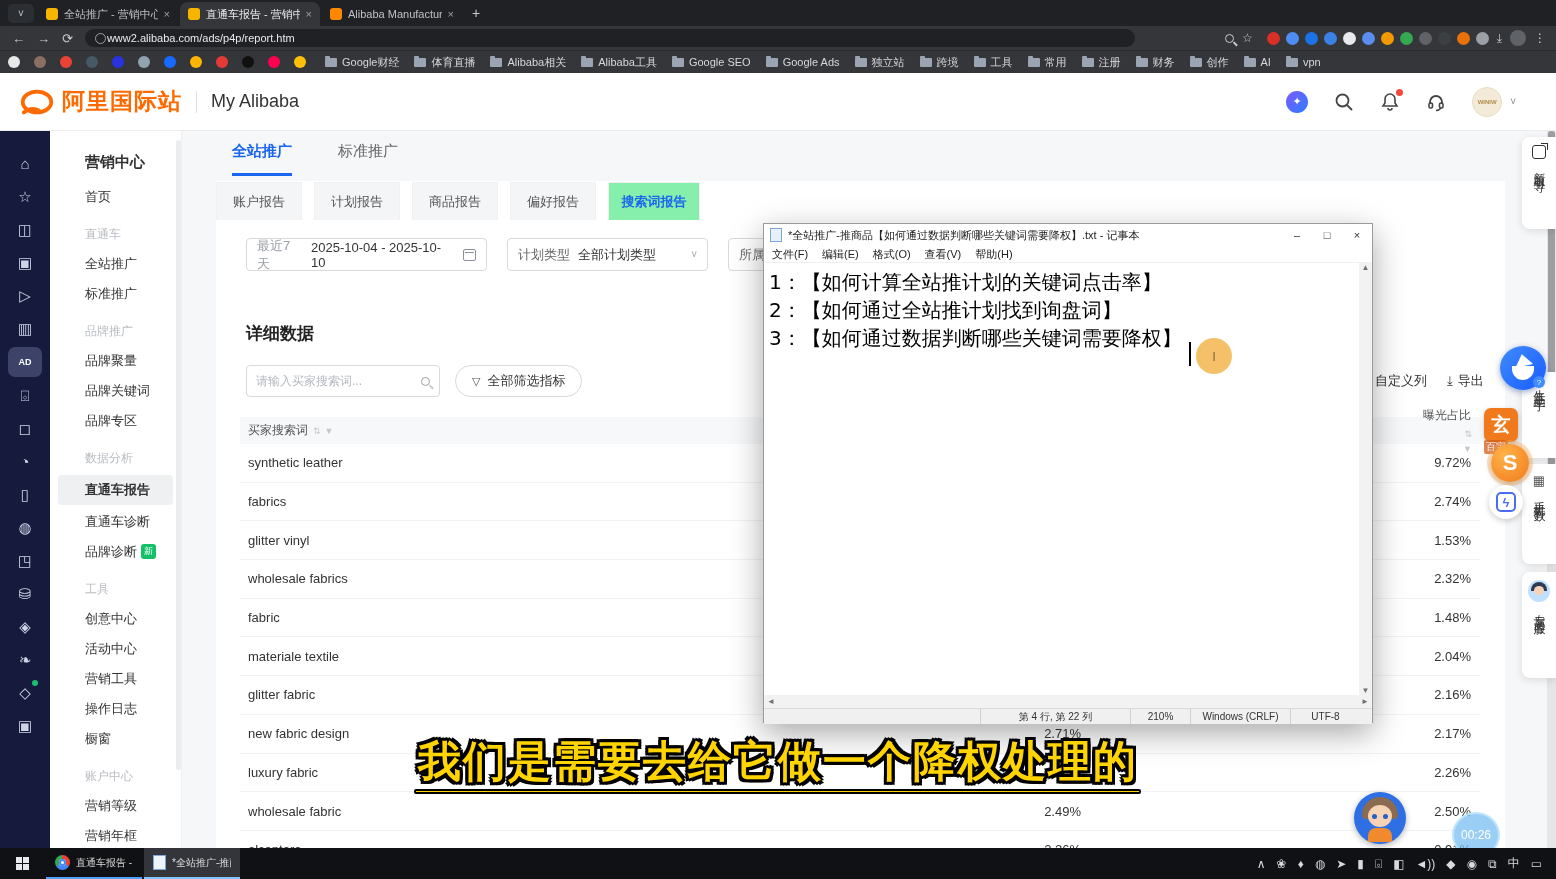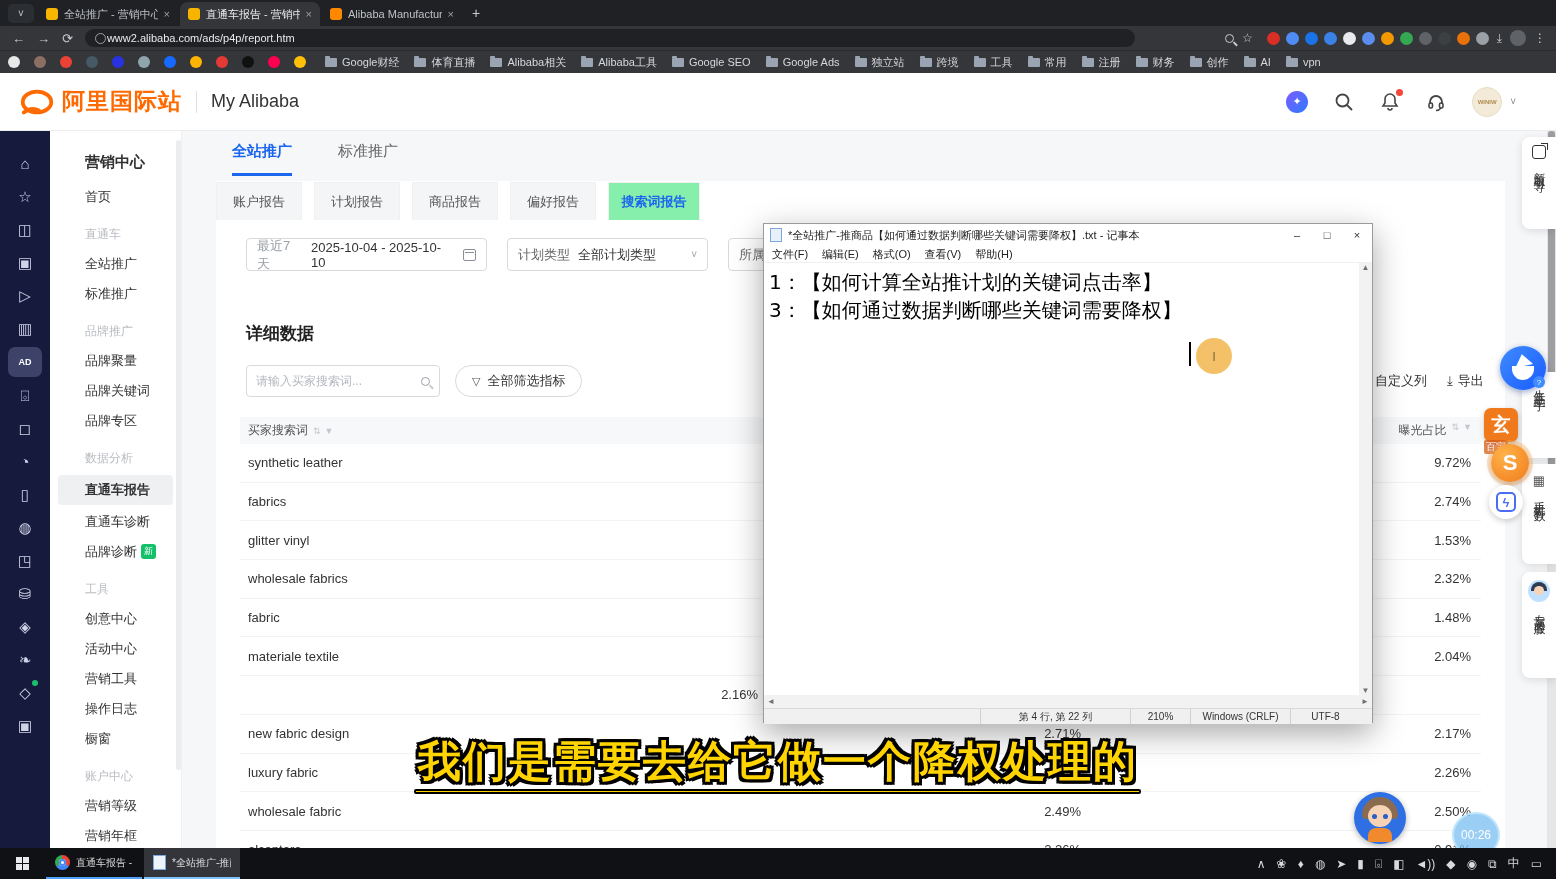--- a/index.html
+++ b/index.html
@@ -75,21 +75,21 @@
   .searchbox input::placeholder{color:#b4b8bf;}
   .chip{left:455px;top:365px;height:32px;border:1px solid #d9d9d9;border-radius:16px;background:#fff;display:flex;align-items:center;gap:7px;font-size:13px;color:#333;padding:0 16px;}
   .tools{left:1358px;top:372px;display:flex;align-items:center;gap:20px;font-size:13px;color:#333;}
   .tool{display:flex;align-items:center;gap:5px;}
   .colic{width:12px;height:11px;border:1.4px solid #555;border-radius:1px;position:relative;}
   .colic::before{content:'';position:absolute;left:3px;top:0;bottom:0;border-left:1.4px solid #555;}
   .colic::after{content:'';position:absolute;left:7px;top:0;bottom:0;border-left:1.4px solid #555;}
   
   .thead{left:240px;top:417px;width:1241px;height:27px;background:#f7f8fa;display:flex;align-items:center;font-size:12px;color:#555;padding:0 0 0 8px;}
   .thterm{flex:1;display:flex;gap:5px;align-items:center;}
-  .thshare{width:150px;text-align:right;display:flex;justify-content:flex-end;gap:5px;padding-right:10px;}
+  .thshare{width:150px;text-align:right;display:flex;justify-content:flex-end;gap:5px;padding-right:10px;flex-direction:column;}
   .sorts{color:#c3c7cd;font-size:9px;letter-spacing:-1px;}
   .tbody{left:240px;top:444px;width:1241px;}
   .trow{display:flex;align-items:center;height:38.7px;border-bottom:1px solid #f2f3f5;font-size:13px;color:#333;padding-left:8px;}
   .tterm{flex:1;}
   .tctr{width:120px;text-align:right;color:#333;}
   .tsp{width:250px;}
   .tshare{width:150px;text-align:right;padding-right:10px;}
   .pagescroll{left:1547px;top:131px;width:9px;height:717px;background:#e6e6e6;}
   .pagethumb{left:1548px;top:131px;width:7px;height:430px;background:#9e9ea3;border-radius:3px;}
   
@@ -563,20 +563,21 @@
       <span class="tsp"></span>
       <span class="tshare">1.48%</span>
     </div>
     <div class="trow">
       <span class="tterm">materiale textile</span>
       <span class="tctr"></span>
       <span class="tsp"></span>
       <span class="tshare">2.04%</span>
     </div>
     <div class="trow">
+      <span class="tterm">glitter fabric</span>
       <span class="tctr"></span>
       <span class="tsp"></span>
       <span class="tshare">2.16%</span>
     </div>
     <div class="trow">
       <span class="tterm">new fabric design</span>
       <span class="tctr">2.71%</span>
       <span class="tsp"></span>
       <span class="tshare">2.17%</span>
     </div>
@@ -617,20 +618,21 @@
   <span>文件(F)</span>
       <span>编辑(E)</span>
       <span>格式(O)</span>
       <span>查看(V)</span>
       <span>帮助(H)</span>
     </div>
   <div class="np-body">
     <div style="padding-top:5px;">
 
         <div class="np-line">1：【如何计算全站推计划的关键词点击率】</div>
+        <div class="np-line">2：【如何通过全站推计划找到询盘词】</div>
         <div class="np-line">3：【如何通过数据判断哪些关键词需要降权】</div>
       </div>
     <div class="np-vscroll">
       <span>▲</span>
       <span>▼</span>
     </div>
   </div>
   <div class="np-hscroll">
     <span>◄</span>
     <span>►</span>

